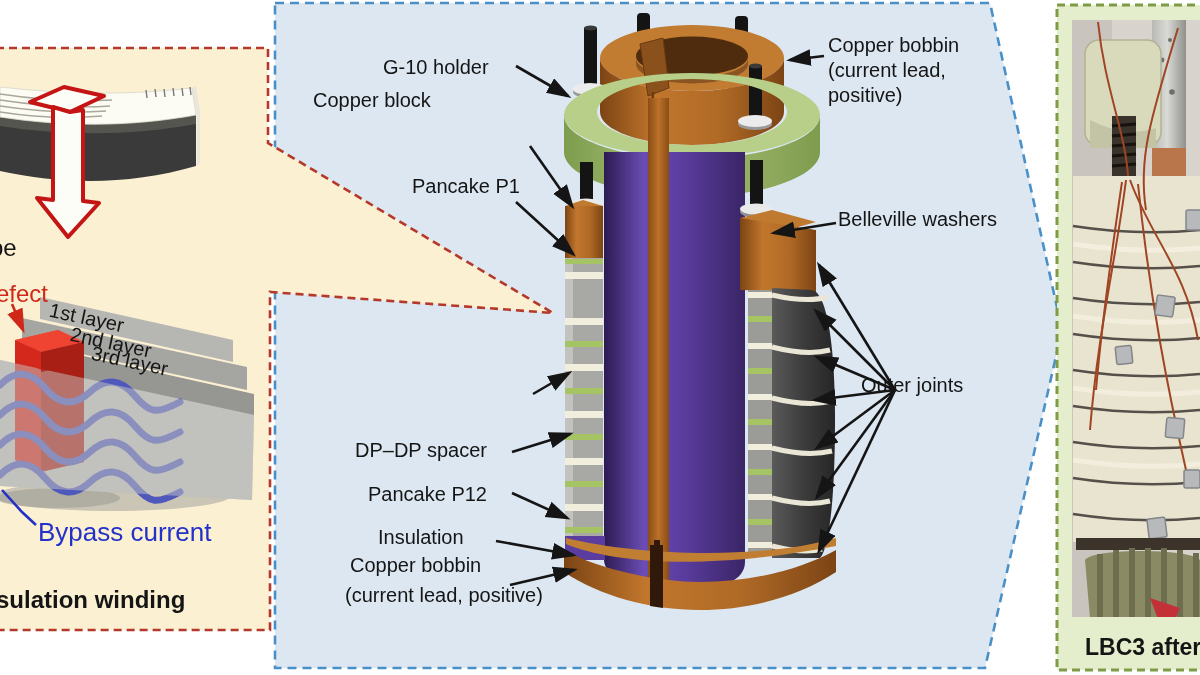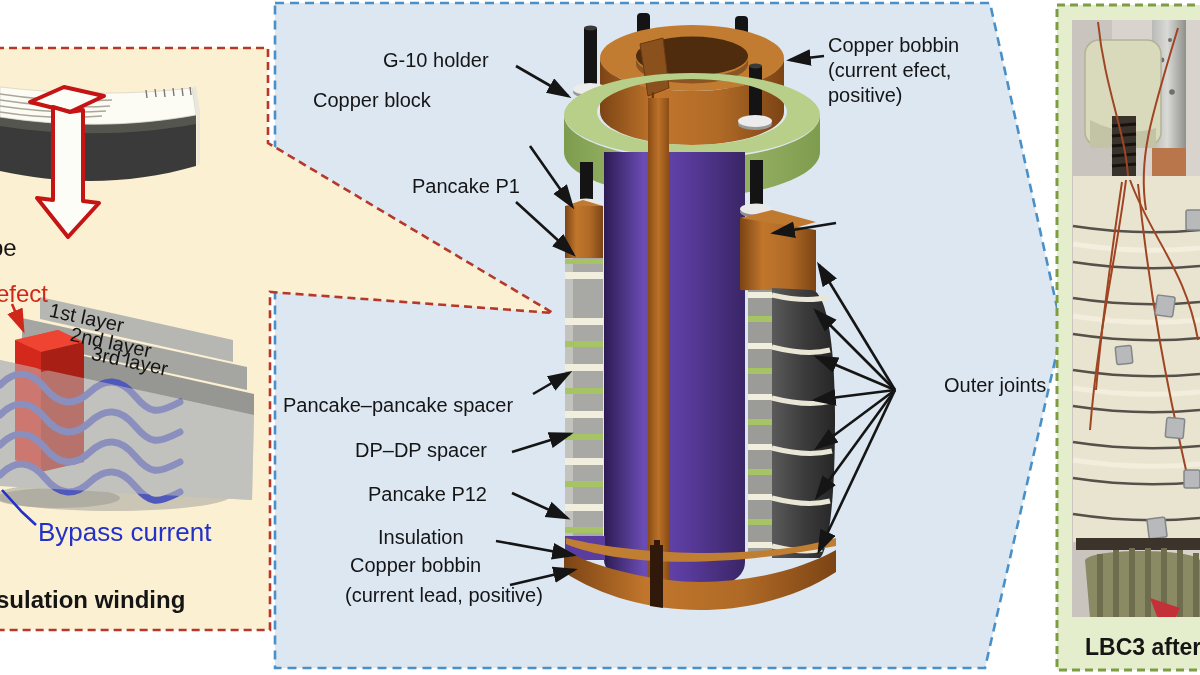--- a/index.html
+++ b/index.html
@@ -334,28 +334,28 @@
 </svg>
 
 <div class="lbl frag" style="left:-10px;top:234px;">pe</div>
 <div class="lbl frag red" style="left:-4px;top:280px;">efect</div>
 <div class="lbl rot" style="left:52px;top:299px;">1st layer</div>
 <div class="lbl rot" style="left:73px;top:323px;">2nd layer</div>
 <div class="lbl rot" style="left:94px;top:342px;">3rd layer</div>
 <div class="lbl blue" style="left:38px;top:518px;">Bypass current</div>
 <div class="lbl cap" style="left:-4px;top:586px;">sulation winding</div>
 
-<div class="lbl" style="left:383px;top:49px;">G-10 holder</div>
+<div class="lbl" style="left:383px;top:56px;">G-10 holder</div>
 <div class="lbl" style="left:313px;top:89px;">Copper block</div>
 <div class="lbl" style="left:412px;top:175px;text-align:right;">Pancake P1</div>
 <div class="lbl" style="left:828px;top:34px;">Copper bobbin</div>
-<div class="lbl" style="left:828px;top:59px;">(current efect,</div>
+<div class="lbl" style="left:828px;top:59px;">(current lead,</div>
 <div class="lbl" style="left:828px;top:84px;">positive)</div>
-<div class="lbl" style="left:944px;top:374px;text-align:right;">Outer joints</div>
-<div class="lbl" style="left:283px;top:394px;">Pancake–pancake spacer</div>
+<div class="lbl" style="left:838px;top:208px;">Belleville washers</div>
+<div class="lbl" style="left:861px;top:374px;text-align:right;">Outer joints</div>
 <div class="lbl" style="left:355px;top:439px;">DP–DP spacer</div>
 <div class="lbl" style="left:368px;top:483px;">Pancake P12</div>
 <div class="lbl" style="left:378px;top:526px;text-align:center;">Insulation</div>
 <div class="lbl" style="left:350px;top:554px;">Copper bobbin</div>
 <div class="lbl" style="left:345px;top:584px;text-align:right;">(current lead, positive)</div>
 
 <div class="lbl photo-cap" style="left:1085px;top:634px;text-align:center;">LBC3 after</div>
 
 </div>
 

